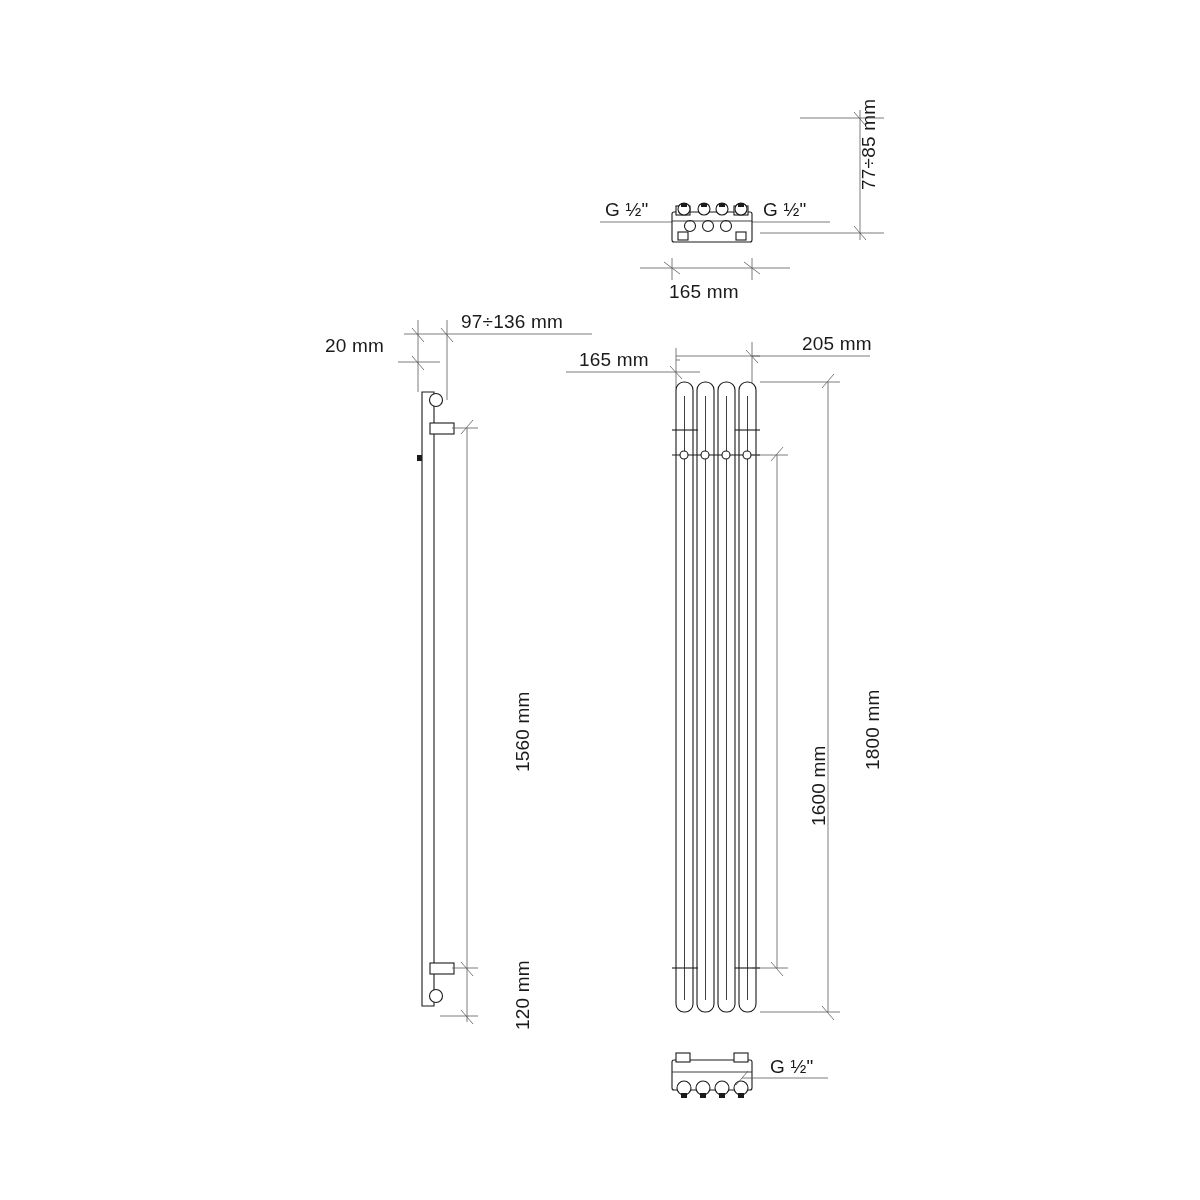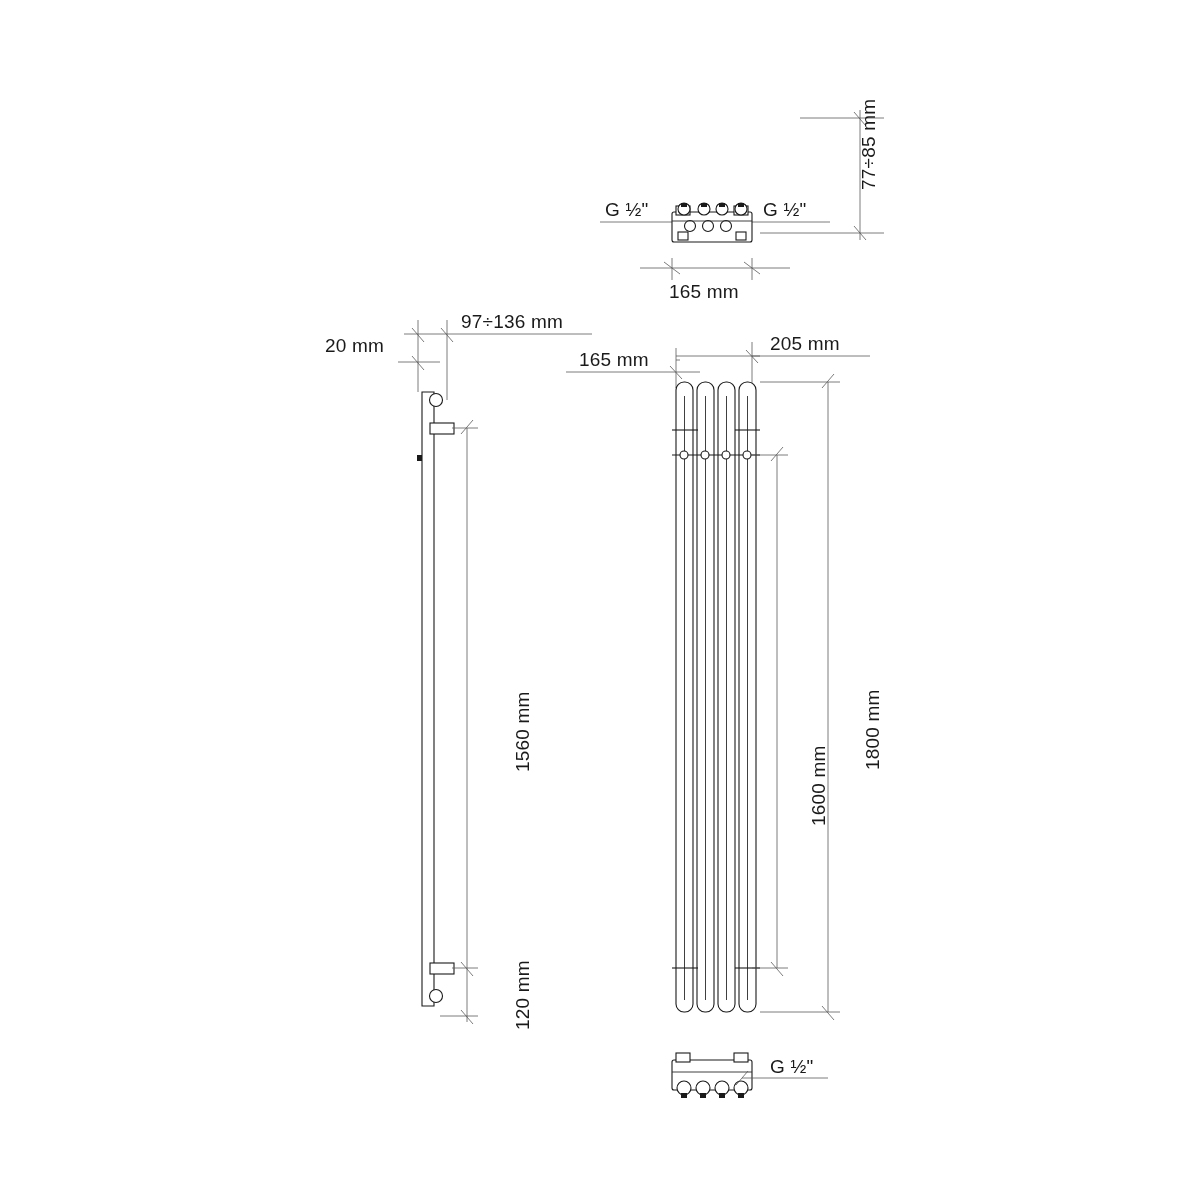--- a/index.html
+++ b/index.html
@@ -178,21 +178,21 @@
   <div class="dim-label" style="left:461px; top:311px;">97÷136 mm</div>
 
   <div class="dim-label" style="left:325px; top:335px;text-align:right;">20 mm</div>
 
   <div class="dim-label vert" style="left:512px; top:772px;">1560 mm</div>
 
   <div class="dim-label vert" style="left:512px; top:1030px;">120 mm</div>
 
   <div class="dim-label" style="left:579px; top:349px;">165 mm</div>
 
-  <div class="dim-label" style="left:770px; top:333px;text-align:right;">205 mm</div>
+  <div class="dim-label" style="left:802px; top:333px;text-align:right;">205 mm</div>
 
   <div class="dim-label vert" style="left:808px; top:826px;">1600 mm</div>
 
   <div class="dim-label vert" style="left:862px; top:770px;">1800 mm</div>
 
   <div class="dim-label" style="left:770px; top:1056px;">G ½"</div>
 
 </div>
 
 </body></html>

